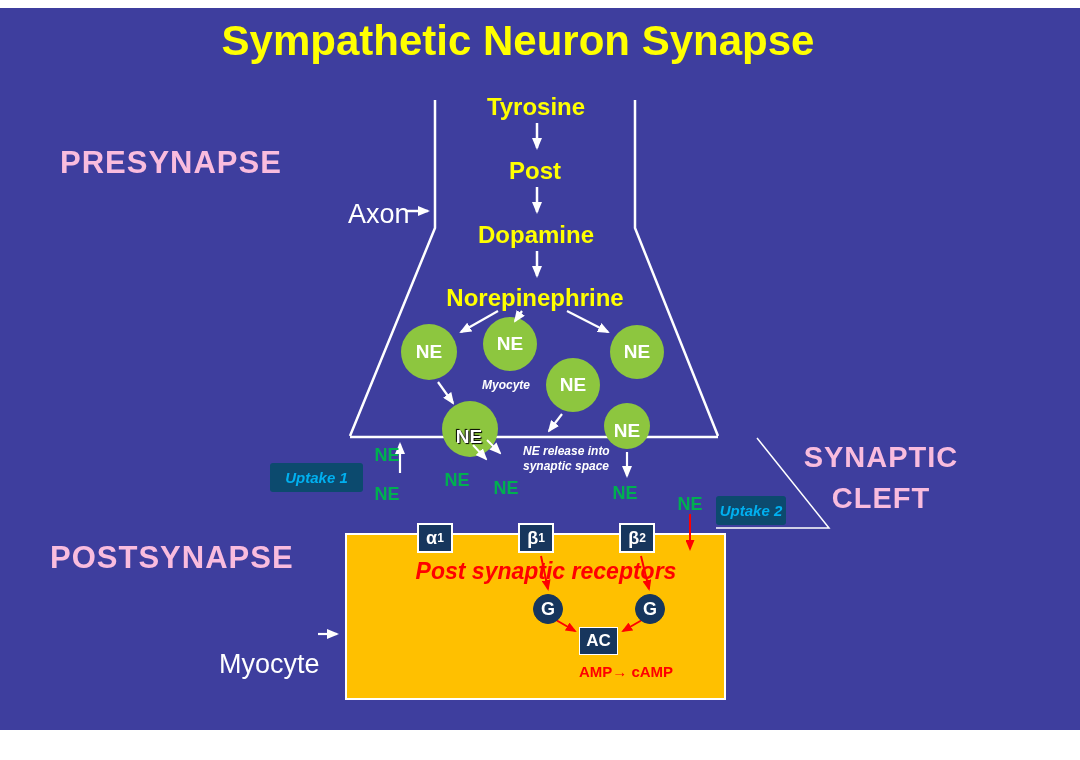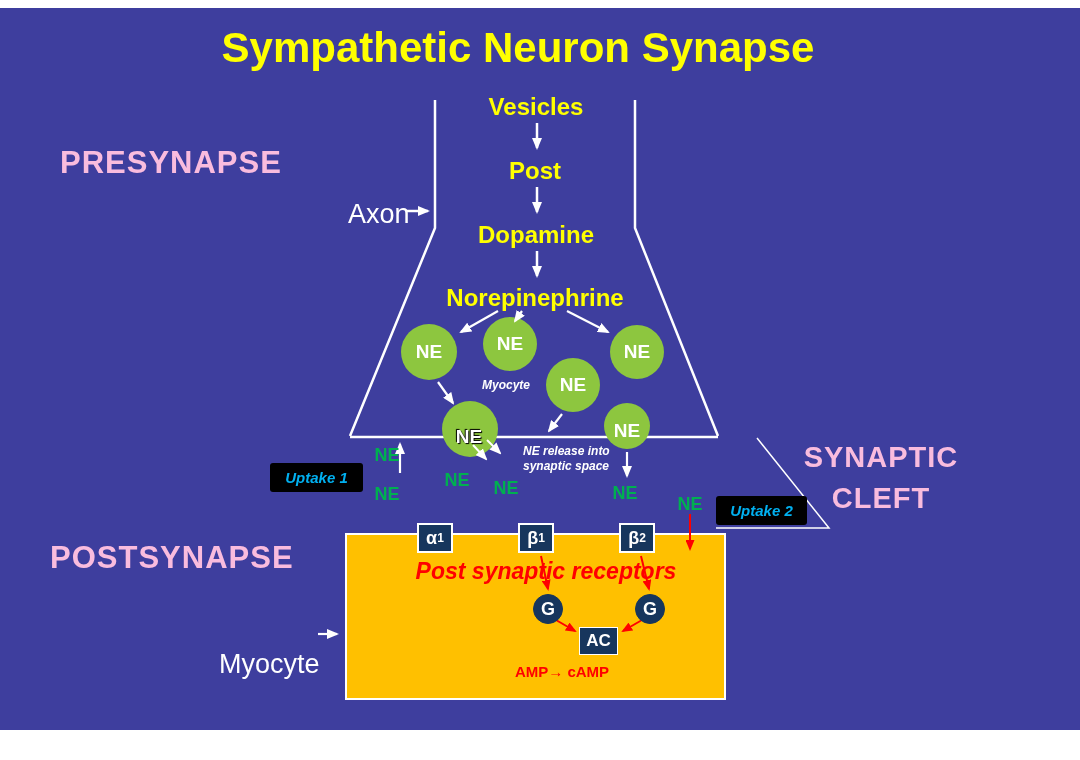--- a/index.html
+++ b/index.html
@@ -1,29 +1,29 @@
 <!DOCTYPE html>
 <html><head>
 <meta charset="utf-8">
 <style>
   html,body{margin:0;padding:0;}
   body{width:1080px;height:760px;background:#ffffff;font-family:"Liberation Sans",sans-serif;position:relative;overflow:hidden;}
   .abs{position:absolute;}
   .ctr{transform:translate(-50%,-50%);white-space:nowrap;}
   #slide-bg{left:0;top:8px;width:1080px;height:722px;background:#3E3E9E;}
-  #title{left:518px;top:48px;font-size:42px;font-weight:bold;color:#FFFF00;}
+  #title{left:518px;top:41px;font-size:42px;font-weight:bold;color:#FFFF00;}
   .region-label{color:#F9BCDE;font-weight:bold;font-size:31px;letter-spacing:1px;white-space:nowrap;}
   .cleft-label{color:#F9BCDE;font-weight:bold;font-size:29px;letter-spacing:1px;}
   .struct-label{color:#ffffff;font-size:27px;white-space:nowrap;}
   .step{color:#FFFF00;font-weight:bold;font-size:24px;}
   .ne-circle-label{color:#ffffff;font-weight:bold;font-size:19px;}
   .shadowed{text-shadow:1px 1px 1px #000,-1px -1px 1px #000;}
   .ne-green{color:#00B050;font-weight:bold;font-size:18px;}
   .small-note{color:#ffffff;font-weight:bold;font-style:italic;font-size:12px;line-height:15px;white-space:nowrap;}
-  .uptake-box{background:#000000;border-radius:3px;display:flex;align-items:center;justify-content:center;color:#00B0F0;font-weight:bold;font-style:italic;font-size:15px;}
+  .uptake-box{background:#0c4a6e;border-radius:3px;display:flex;align-items:center;justify-content:center;color:#00B0F0;font-weight:bold;font-style:italic;font-size:15px;}
   #myocyte-box{left:345px;top:533px;width:381px;height:167px;background:#FFC000;border:2px solid #ffffff;box-sizing:border-box;}
   .receptor-box{width:36px;height:30px;background:#17365D;border:2px solid #ffffff;box-sizing:border-box;color:#ffffff;font-weight:bold;font-size:18px;display:flex;align-items:center;justify-content:center;}
   .receptor-box sub{font-size:12px;line-height:1;}
   .g-circle{width:30px;height:30px;border-radius:50%;background:#17365D;border:1px solid #17365D;box-sizing:border-box;color:#ffffff;font-weight:bold;font-size:18px;display:flex;align-items:center;justify-content:center;}
   #ac-box{left:579px;top:627px;width:39px;height:28px;background:#17365D;border:1px solid #ffffff;box-sizing:border-box;color:#ffffff;font-weight:bold;font-size:17px;display:flex;align-items:center;justify-content:center;}
   .red-note{color:#FF0000;font-weight:bold;white-space:nowrap;}
   #post-receptors{font-style:italic;font-size:23px;}
   #amp-note{font-size:15px;}
 </style>
 </head>
@@ -80,21 +80,21 @@
 <div id="title" class="abs ctr">Sympathetic Neuron Synapse</div>
 
 <div class="abs region-label" style="left:60px;top:145px;">PRESYNAPSE</div>
 <div class="abs region-label" style="left:50px;top:540px;">POSTSYNAPSE</div>
 <div class="abs ctr cleft-label" style="left:881px;top:457px;">SYNAPTIC</div>
 <div class="abs ctr cleft-label" style="left:881px;top:498px;">CLEFT</div>
 
 <div class="abs struct-label" style="left:348px;top:199px;">Axon</div>
 <div class="abs struct-label" style="left:219px;top:622px;margin-top:27px;">Myocyte</div>
 
-<div class="abs ctr step" style="left:536px;top:107px;">Vesicles</div>
+<div class="abs ctr step" style="left:536px;top:107px;">Tyrosine</div>
 <div class="abs ctr step" style="left:535px;top:171px;">Post</div>
 <div class="abs ctr step" style="left:536px;top:235px;">Dopamine</div>
 <div class="abs ctr step" style="left:535px;top:298px;">Norepinephrine</div>
 
 <div class="abs ctr ne-circle-label" style="left:429px;top:352px;">NE</div>
 <div class="abs ctr ne-circle-label" style="left:510px;top:344px;">NE</div>
 <div class="abs ctr ne-circle-label" style="left:637px;top:352px;">NE</div>
 <div class="abs ctr ne-circle-label" style="left:573px;top:385px;">NE</div>
 <div class="abs ctr ne-circle-label shadowed" style="left:469px;top:437px;">NE</div>
 <div class="abs ctr ne-circle-label" style="left:627px;top:431px;">NE</div>
@@ -107,34 +107,34 @@
 </div>
 
 <div class="abs ctr ne-green" style="left:387px;top:455px;">NE</div>
 <div class="abs ctr ne-green" style="left:387px;top:494px;">NE</div>
 <div class="abs ctr ne-green" style="left:457px;top:480px;">NE</div>
 <div class="abs ctr ne-green" style="left:506px;top:488px;">NE</div>
 <div class="abs ctr ne-green" style="left:625px;top:493px;">NE</div>
 <div class="abs ctr ne-green" style="left:690px;top:504px;">NE</div>
 
 <div class="abs uptake-box" style="left:270px;top:463px;width:93px;height:29px;">Uptake 1</div>
-<div class="abs uptake-box" style="left:716px;top:496px;width:91px;height:29px;">Uptake 2</div>
+<div class="abs uptake-box" style="left:716px;top:496px;width:70px;height:29px;">Uptake 2</div>
 
 <div class="abs receptor-box" style="left:417px;top:523px;">
     <span>α</span>
     <sub>1</sub>
   </div>
 <div class="abs receptor-box" style="left:518px;top:523px;">
     <span>β</span>
     <sub>1</sub>
   </div>
 <div class="abs receptor-box" style="left:619px;top:523px;">
     <span>β</span>
     <sub>2</sub>
   </div>
 
 <div id="post-receptors" class="abs ctr red-note" style="left:546px;top:571px;">Post synaptic receptors</div>
 
 <div class="abs g-circle" style="left:533px;top:594px;">G</div>
 <div class="abs g-circle" style="left:635px;top:594px;">G</div>
 <div id="ac-box" class="abs">AC</div>
 
-<div id="amp-note" class="abs ctr red-note" style="left:562px;top:671px;">AMP→ cAMP</div>
+<div id="amp-note" class="abs ctr red-note" style="left:626px;top:671px;">AMP→ cAMP</div>
 
 </body></html>

